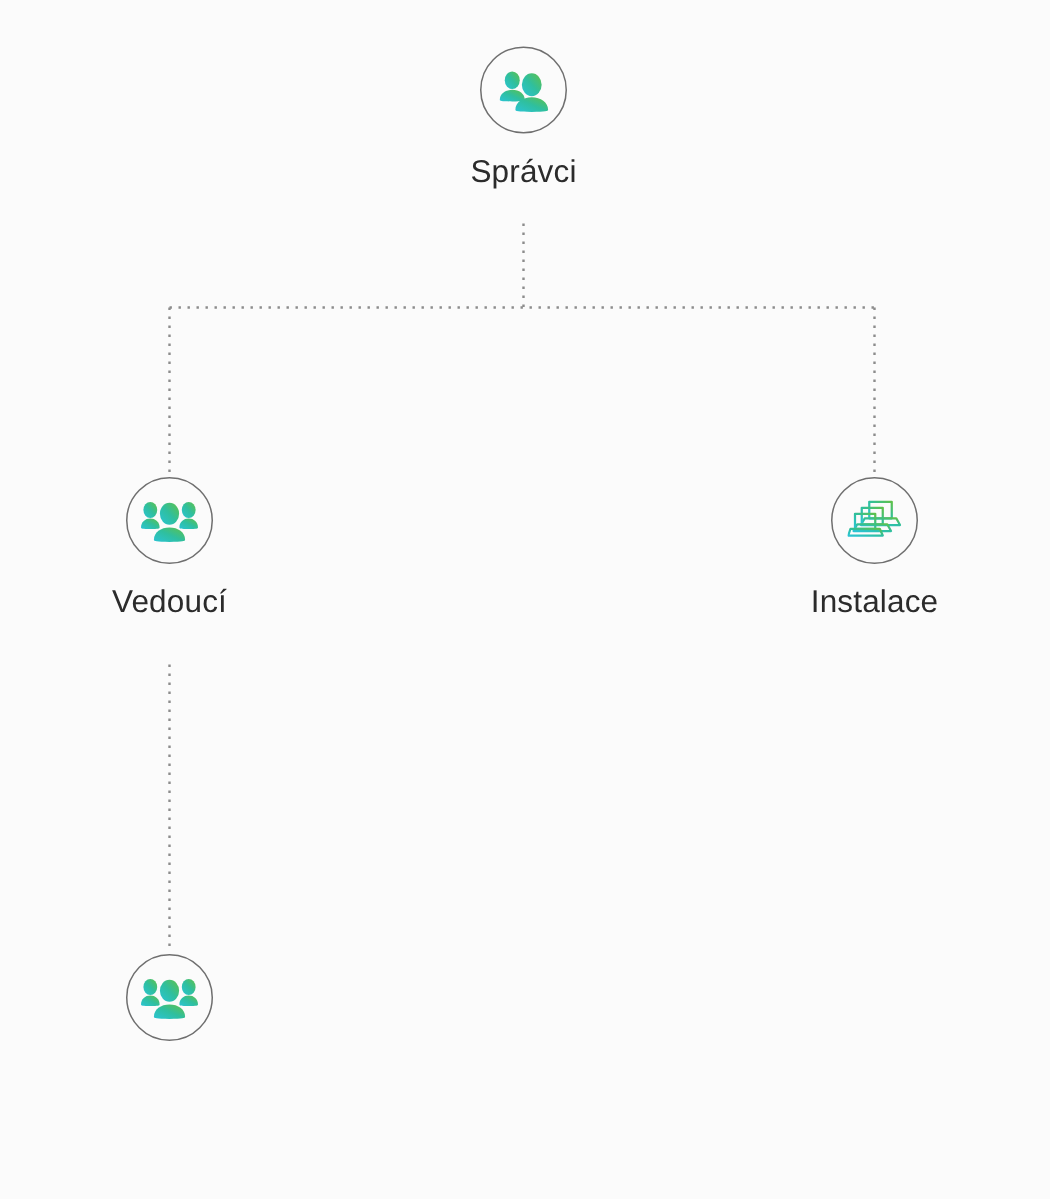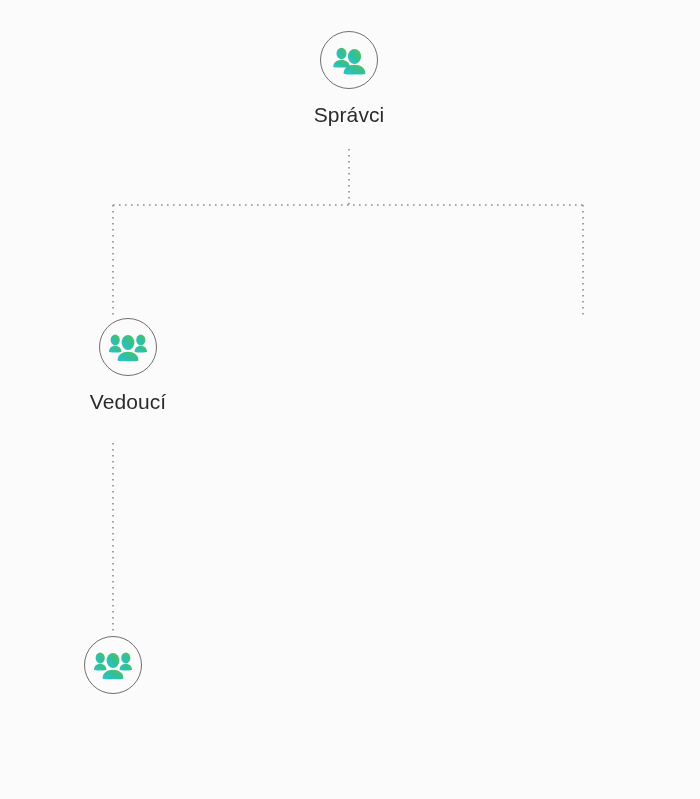--- a/index.html
+++ b/index.html
@@ -52,21 +52,21 @@
     margin-top: 13px;
     font-size: 21px;
     font-weight: 300;
     color: #2b2b2b;
     letter-spacing: 0.1px;
     line-height: 26px;
     white-space: nowrap;
   }
   
   #node-spravci   { left: 349px; top: 31px; }
-  #node-vedouci   { left: 128px; top: 318px; }
+  #node-vedouci   { left: 113px; top: 318px; }
   #node-instalace { left: 583px; top: 318px; }
   #node-uzivatele { left: 113px; top: 636px; }
 </style>
 </head>
 <body>
 
 <div id="org-chart">
 
   <svg class="connectors" viewBox="0 0 700 799" width="700" height="799">
     <g stroke="#8c8c8c" stroke-width="1.6" stroke-dasharray="1.6 4.4" stroke-linecap="butt" fill="none">
@@ -124,20 +124,47 @@
             <path d="M25.6 19.6c0-3.6 2.8-5.9 6.2-5.9s6.2 2.3 6.2 5.9c0 .7-1 1-6.2 1s-6.2-.3-6.2-1z"></path>
             <ellipse cx="19" cy="10.5" rx="6.4" ry="7.4"></ellipse>
             <path d="M8.6 27.9c0-5 4.7-8.2 10.4-8.2s10.4 3.2 10.4 8.2c0 1-1.6 1.4-10.4 1.4S8.6 28.9 8.6 27.9z"></path>
           </g>
         </svg>
       </span>
     </div>
     <div class="node-label">Vedoucí</div>
   </div>
 
+  <div class="node" id="node-instalace">
+    <div class="node-circle">
+      <span>
+        <svg width="36" height="30" viewBox="0 0 36 30">
+          <defs>
+            <linearGradient id="gradC" x1="0" y1="1" x2="1" y2="0">
+              <stop offset="0%" stop-color="#2bc4d4"></stop>
+              <stop offset="50%" stop-color="#2fbf9e"></stop>
+              <stop offset="100%" stop-color="#5fc14a"></stop>
+            </linearGradient>
+          </defs>
+          <g fill="none" stroke="url(#gradC)" stroke-width="1.5" stroke-linejoin="round" stroke-linecap="round">
+
+            <path d="M14.5 2.5h15v11h-15z"></path>
+            <path d="M11.5 13.5h21l2.5 4.5h-26z"></path>
+
+            <path d="M9.5 6.5h14v11h-14z"></path>
+            <path d="M6.5 17.5h20l2.5 4.5h-25z"></path>
+
+            <path d="M5 10.5h13.5v10H5z"></path>
+            <path d="M2 20.5h19.5l2 4.5H0.5z"></path>
+          </g>
+        </svg>
+      </span>
+    </div>
+    <div class="node-label">Instalace</div>
+  </div>
 
   <div class="node" id="node-uzivatele">
     <div class="node-circle">
       <span>
         <svg width="38" height="30" viewBox="0 0 38 30">
           <defs>
             <linearGradient id="gradD" x1="0" y1="1" x2="1" y2="0">
               <stop offset="0%" stop-color="#2bc4d4"></stop>
               <stop offset="50%" stop-color="#2fbf9e"></stop>
               <stop offset="100%" stop-color="#5fc14a"></stop>

